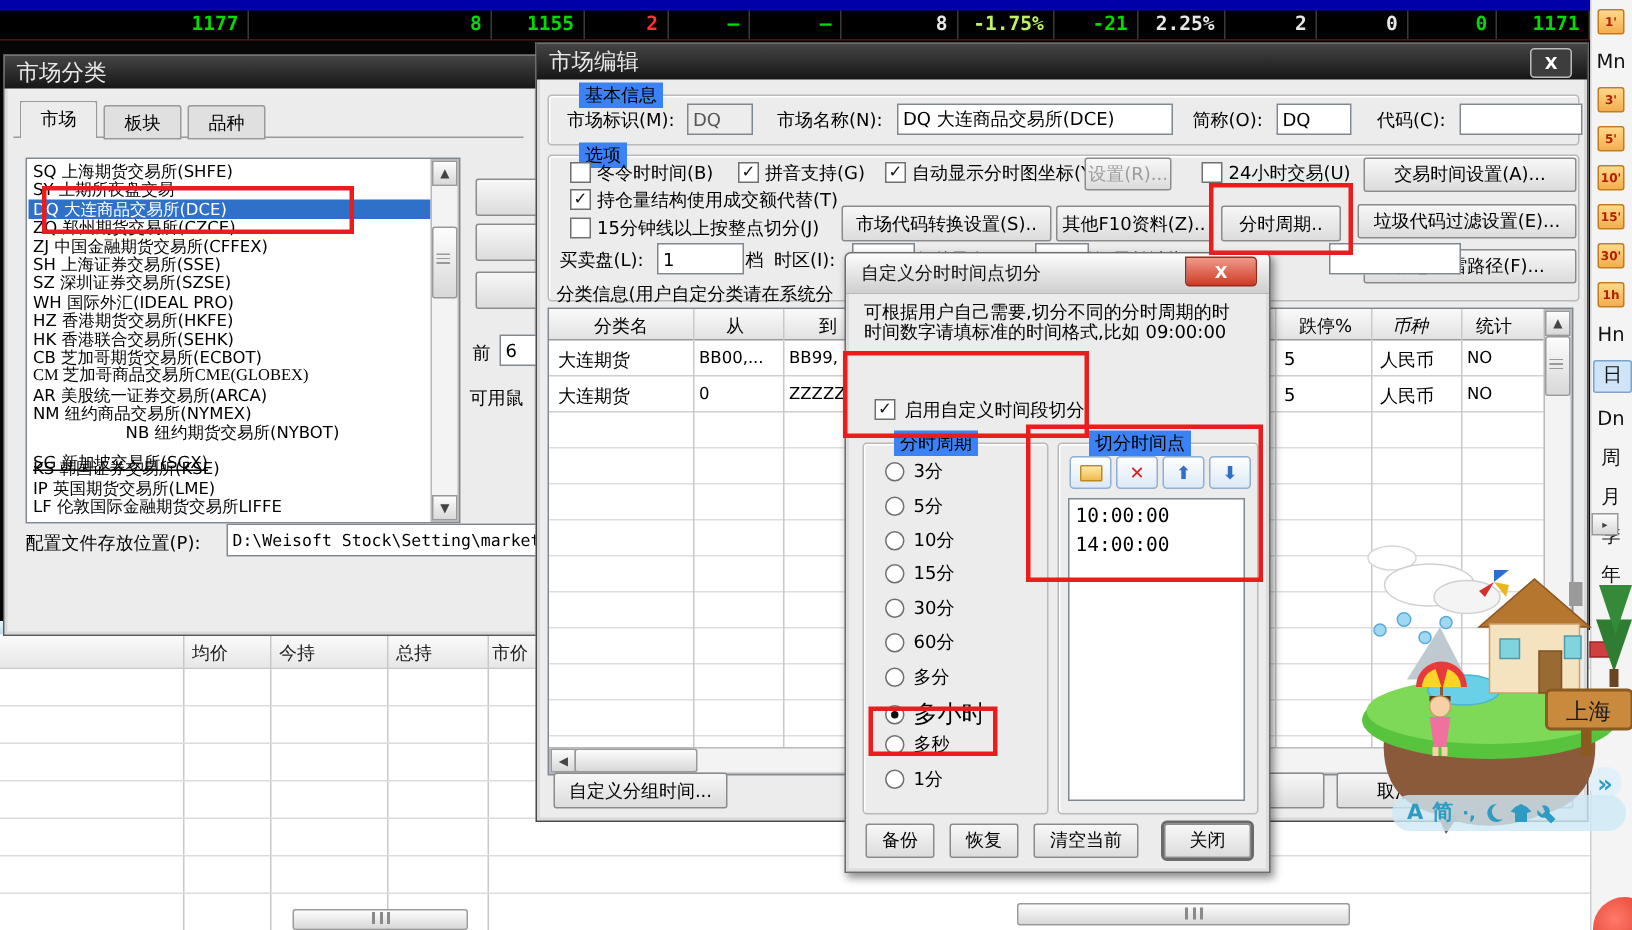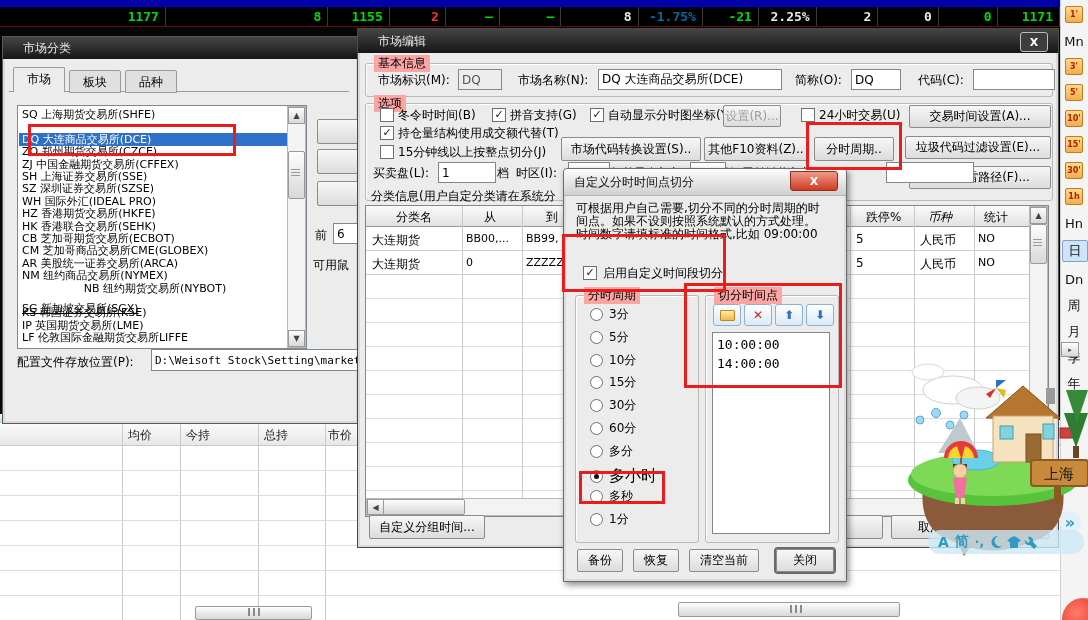--- a/index.html
+++ b/index.html
@@ -2,30 +2,30 @@
 <html><head>
 <meta charset="utf-8">
 <style>
   html,body{margin:0;padding:0}
   body{width:1088px;height:620px;position:relative;overflow:hidden;
        font-family:"DejaVu Sans","Liberation Sans",sans-serif;background:#ececec;font-size:12px;color:#000}
   .abs{position:absolute}
   .tickercell{height:19px;display:flex;align-items:center;justify-content:flex-end;
       padding-right:6px;border-right:1px solid #3a3a3a;font:bold 13px "DejaVu Sans Mono",monospace}
   .titlebar{background:linear-gradient(#454545,#161616);color:#e8e8e8;display:flex;align-items:center;
-      padding:0 20px;font-size:12px}
+      padding:0 8px;font-size:15px}
   .btn{display:flex;align-items:center;justify-content:center;border:1px solid #8b8b8b;border-radius:2px;
       background:linear-gradient(#f7f7f7,#dcdcdc);font-size:12px;color:#000;white-space:nowrap;overflow:hidden}
   .btn.disabled{color:#9c9c9c}
   .btn.default{outline:2px solid #6a6a6a;outline-offset:0}
   .field{background:#fff;border:1px solid #7f8790;font-size:12px;display:flex;align-items:center;
       padding:0 3px;white-space:nowrap;overflow:hidden}
   .field.disabled{background:#ededed;color:#555}
   .group{border:1px solid #b9b9b9;border-radius:3px;box-shadow:inset 1px 1px 0 #fff}
-  .glabel{position:absolute;top:-9px;left:8px;background:#fca5a5;padding:0 4px;font-size:12px;white-space:nowrap}
+  .glabel{position:absolute;top:-9px;left:20px;background:#3b82f6;padding:0 4px;font-size:12px;white-space:nowrap}
   .cbx{position:absolute;width:12px;height:12px;background:#fff;border:1px solid #6f6f6f;
       font:bold 11px "DejaVu Sans",sans-serif;line-height:11px;text-align:center;color:#111}
   .cblabel{position:absolute;font-size:12px;white-space:nowrap}
   .radio{width:11px;height:11px;border:1px solid #6f6f6f;border-radius:50%;background:#fff;position:relative}
   .radio.on:after{content:"";position:absolute;left:3px;top:3px;width:5px;height:5px;border-radius:50%;background:#111}
   .redbox{position:absolute;border:3px solid #ea1c1c;z-index:60;pointer-events:none}
   .hline{position:absolute;height:1px;background:#dcdcdc}
   .vline{position:absolute;width:1px;background:#c9c9c9}
   .scroll{background:#f3f3f3;border:1px solid #b9b9b9}
   .sthumb{background:linear-gradient(#fdfdfd,#d8d8d8);border:1px solid #9a9a9a;border-radius:2px}
@@ -48,21 +48,21 @@
 <div class="abs" style="left:0;top:0;width:1060px;height:430px;background:#060606"></div>
 <div class="abs" style="left:0;top:0;width:1060px;height:6px;background:#0000a8;border-bottom:1px solid #0000d8"></div>
 <div id="ticker" class="abs" style="left:0;top:7px;width:1060px;height:19px;display:flex;background:#000">
     <div class="tickercell" style="width: 172px; color: rgb(0, 220, 0);">1177</div>
     <div class="tickercell" style="width: 168px; color: rgb(0, 220, 0);">8</div>
     <div class="tickercell" style="width: 59px; color: rgb(0, 220, 0);">1155</div>
     <div class="tickercell" style="width: 53px; color: rgb(255, 52, 52);">2</div>
     <div class="tickercell" style="width: 51px; color: rgb(0, 220, 0);">–</div>
     <div class="tickercell" style="width: 59px; color: rgb(0, 220, 0);">–</div>
     <div class="tickercell" style="width: 76px; color: rgb(232, 232, 232);">8</div>
-    <div class="tickercell" style="width: 62px; color: #0369a1;">-1.75%</div>
+    <div class="tickercell" style="width: 62px; color: #bef264;">-1.75%</div>
     <div class="tickercell" style="width: 53px; color: rgb(0, 220, 0);">-21</div>
     <div class="tickercell" style="width: 55px; color: rgb(232, 232, 232);">2.25%</div>
     <div class="tickercell" style="width: 59px; color: rgb(232, 232, 232);">2</div>
     <div class="tickercell" style="width: 58px; color: rgb(232, 232, 232);">0</div>
     <div class="tickercell" style="width: 57px; color: rgb(0, 220, 0);">0</div>
     <div class="tickercell" style="width: 59px; color: rgb(0, 220, 0);">1171</div>
   </div>
 <div class="abs" style="left:0;top:26px;width:1060px;height:1px;background:#5d0f0f"></div>
 
 <div class="abs" style="left:0;top:420px;width:1060px;height:200px;background:#fff"></div>
@@ -115,30 +115,31 @@
   </div>
   <div id="market-tabs" style="position:absolute;left:6px;top:30px;width:340px;height:24px;border-bottom:1px solid #9a9a9a">
       <div style="position: absolute; left: 4px; top: 0px; height: 24px; background: rgb(236, 236, 236); border-top: 1px solid rgb(154, 154, 154); border-right: 1px solid rgb(154, 154, 154); border-left: 1px solid rgb(154, 154, 154); border-image: initial; border-bottom: none; z-index: 2; width: 50px; text-align: center; line-height: 22px; border-radius: 2px 2px 0px 0px;">市场</div>
       <div style="position: absolute; left: 60px; top: 3px; height: 21px; background: rgb(224, 224, 224); border: 1px solid rgb(154, 154, 154); width: 50px; text-align: center; line-height: 22px; border-radius: 2px 2px 0px 0px;">板块</div>
       <div style="position: absolute; left: 116px; top: 3px; height: 21px; background: rgb(224, 224, 224); border: 1px solid rgb(154, 154, 154); width: 50px; text-align: center; line-height: 22px; border-radius: 2px 2px 0px 0px;">品种</div>
     </div>
 
   <div class="abs" style="left:14px;top:68px;width:288px;height:242px;background:#fff;border:1px solid #7f8790">
     <div id="exchange-list" style="position:absolute;left:0;top:2px;right:0;bottom:0">
         <div class="exrow" style="top: 0px;">SQ 上海期货交易所(SHFE)</div>
+        <div class="exrow" style="top: 12.4px;">SY 上期所夜盘交易</div>
         <div class="exrow sel" style="top: 24.8px;">DQ 大连商品交易所(DCE)</div>
         <div class="exrow" style="top: 37.2px;">ZQ 郑州期货交易所(CZCE)</div>
         <div class="exrow" style="top: 49.6px;">ZJ 中国金融期货交易所(CFFEX)</div>
         <div class="exrow" style="top: 62px;">SH 上海证券交易所(SSE)</div>
         <div class="exrow" style="top: 86.8px;">WH 国际外汇(IDEAL PRO)</div>
         <div class="exrow" style="top: 74.4px;">SZ 深圳证券交易所(SZSE)</div>
         <div class="exrow" style="top: 99.2px;">HZ 香港期货交易所(HKFE)</div>
         <div class="exrow" style="top: 124px;">CB 芝加哥期货交易所(ECBOT)</div>
         <div class="exrow" style="top: 111.6px;">HK 香港联合交易所(SEHK)</div>
-        <div class="exrow" style="top: 136.4px;">CM 芝加哥商品交易所CME(GLOBEX)</div>
+        <div class="exrow" style="top: 136.4px; font-family: Liberation Serif, serif;">CM 芝加哥商品交易所CME(GLOBEX)</div>
         <div class="exrow" style="top: 148.8px;">AR 美股统一证券交易所(ARCA)</div>
         <div class="exrow" style="top: 161.2px;">NM 纽约商品交易所(NYMEX)</div>
         <div class="exrow" style="top: 173.6px; text-align: center;">NB 纽约期货交易所(NYBOT)</div>
         <div class="exrow" style="top: 194px; text-decoration: underline;">SG 新加坡交易所(SGX)</div>
         <div class="exrow" style="top: 198.4px;">KS 韩国证券交易所(KSE)</div>
         <div class="exrow" style="top: 210.8px;">IP 英国期货交易所(LME)</div>
         <div class="exrow" style="top: 223.2px;">LF 伦敦国际金融期货交易所LIFFE</div>
       </div>
     <div class="abs scroll" style="right:0;top:0;width:17px;height:240px">
       <div class="arrowbtn" style="width:15px;height:15px">▲</div>
@@ -317,21 +318,20 @@
 <div class="abs" style="left:563px;top:168px;width:282px;height:412px;background:#ececec;border:1px solid #6d6d6d;border-radius:4px 4px 0 0;box-shadow:2px 3px 6px rgba(0,0,0,.45), inset 0 0 0 2px #dcdcdc;z-index:20">
   <div style="height:26px;border-radius:4px 4px 0 0;background:linear-gradient(#fdfdfd,#cfcfcf);display:flex;align-items:center;padding:0 10px;font-size:12px;color:#111;border-bottom:1px solid #b5b5b5">
     <span>自定义分时时间点切分</span>
   </div>
   <div class="abs" style="right:8px;top:2px;width:46px;height:18px;border:1px solid #8c2f1f;border-radius:0 3px 3px 3px;background:linear-gradient(#f09a8a,#cf3a24);color:#fff;display:flex;align-items:center;justify-content:center;font:bold 11px 'DejaVu Sans',sans-serif">
     <span>X</span>
   </div>
 
   <div id="split-desc" class="abs" style="left:12px;top:33px;width:262px;font-size:12px;line-height:13px">
       <div style="white-space: nowrap;">可根据用户自己需要,切分不同的分时周期的时</div>
-      <div style="white-space: nowrap;">间点。如果不设则按照系统默认的方式处理。</div>
       <div style="white-space: nowrap;">时间数字请填标准的时间格式,比如 09:00:00</div>
     </div>
 
   <div class="cbx" style="left:19px;top:97px">✓</div>
   <span class="cblabel" style="left:39px;top:96px">启用自定义时间段切分</span>
 
   <div class="group abs" style="left:11px;top:126px;width:122px;height:246px">
     <span class="glabel">分时周期</span>
     <div id="period-radios" style="position:absolute;left:14px;top:10px;right:4px;bottom:4px">
         <div style="position: absolute; left: 0px; top: 0px; display: flex; align-items: center; gap: 6px;">

